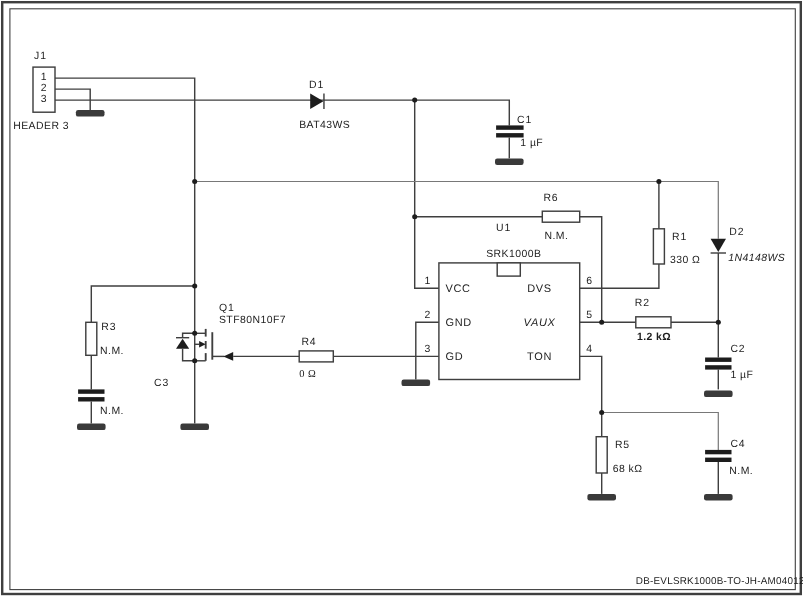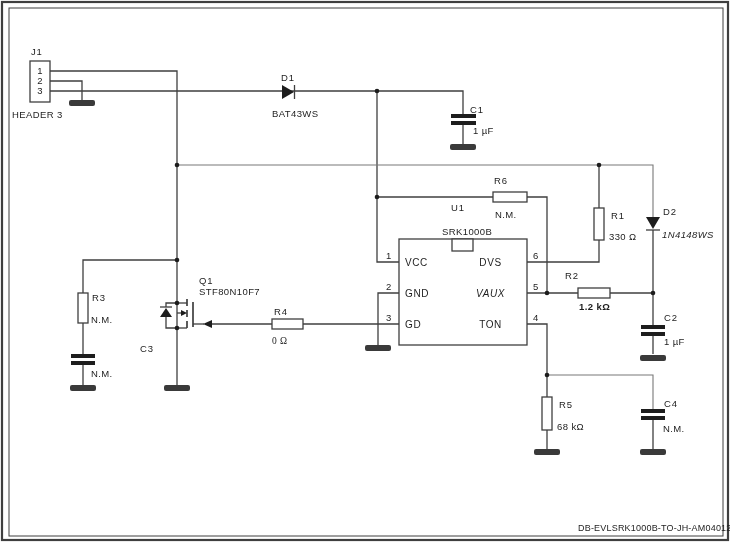--- a/index.html
+++ b/index.html
@@ -193,21 +193,21 @@
 
   <div class="lbl ref" style="left:451px;top:202px;">U1</div>
   <div class="lbl" style="left:442px;top:226px;">SRK1000B</div>
 
   <div class="lbl ref" style="left:611px;top:210px;">R1</div>
   <div class="lbl" style="left:609px;top:231px;">330 Ω</div>
 
   <div class="lbl ref" style="left:663px;top:206px;">D2</div>
   <div class="lbl" style="left:662px;top:229px;font-style:italic;">1N4148WS</div>
 
-  <div class="lbl ref" style="left:565px;top:270px;">R2</div>
+  <div class="lbl ref" style="left:577px;top:270px;">R2</div>
   <div class="lbl" style="left:579px;top:301px;font-weight:bold;">1.2 kΩ</div>
 
   <div class="lbl ref" style="left:664px;top:312px;">C2</div>
   <div class="lbl" style="left:664px;top:336px;">1 µF</div>
 
   <div class="lbl ref" style="left:199px;top:275px;">Q1</div>
   <div class="lbl" style="left:199px;top:286px;">STF80N10F7</div>
 
   <div class="lbl ref" style="left:274px;top:306px;text-align:center;">R4</div>
   <div class="lbl" style="left:272px;top:336px;font-family:Liberation Serif, serif;">0 Ω</div>

